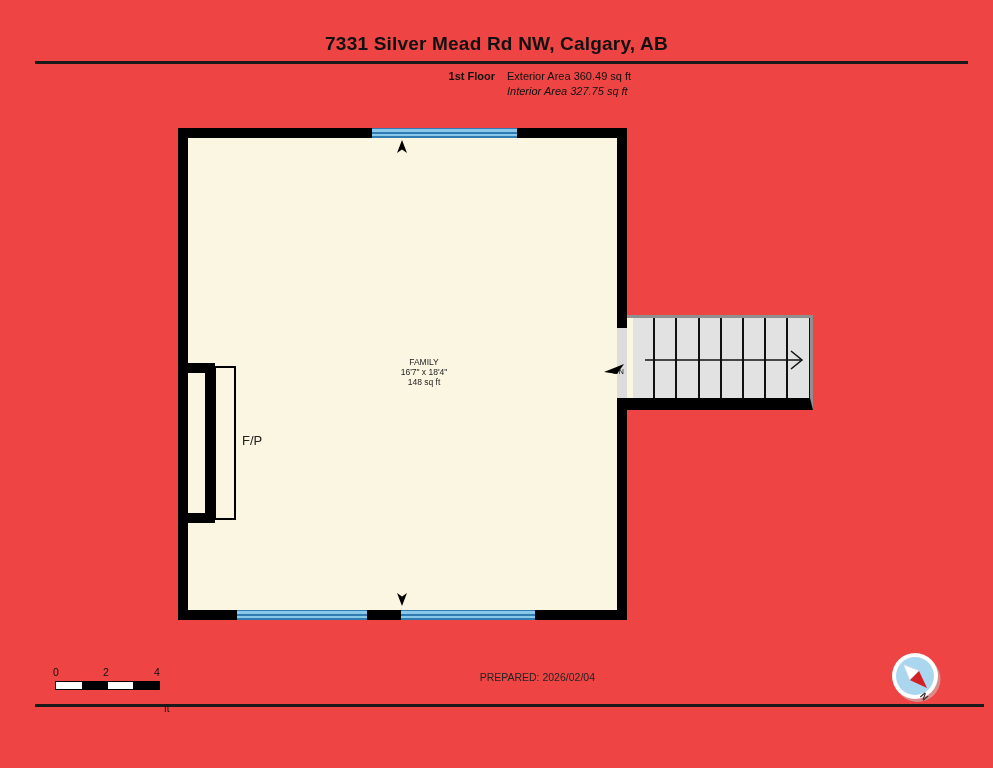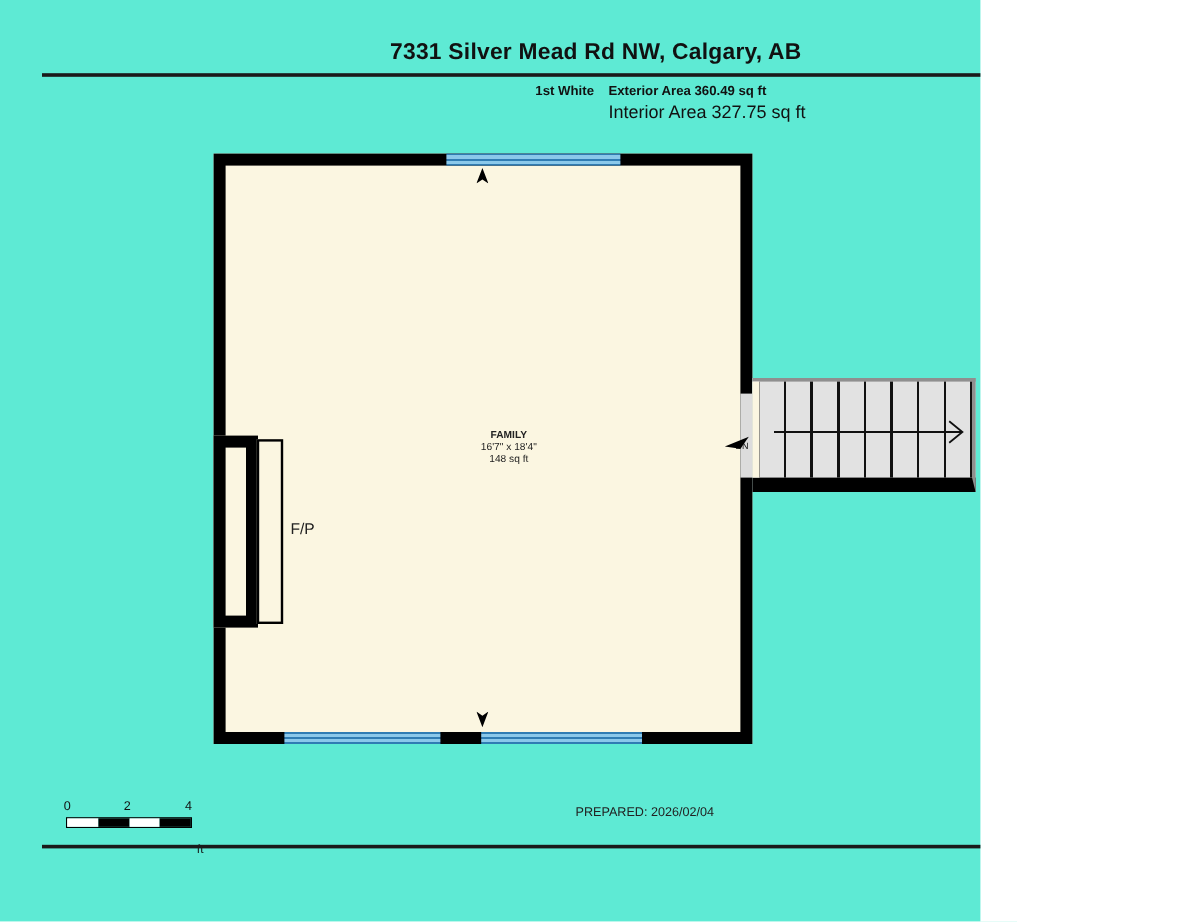--- a/index.html
+++ b/index.html
@@ -1,41 +1,41 @@
 <!DOCTYPE html>
 <html><head>
 <meta charset="utf-8">
 <style>
   html,body{margin:0;padding:0;background:#fff;}
   .page{
-    position:relative;width:817px;height:768px;background:#5eead4;
+    position:relative;width:993px;height:768px;background:#ef4444;
     font-family:"Liberation Sans", sans-serif;color:#111;overflow:hidden;
   }
   .abs{position:absolute;}
 
   
   .title{top:33px;left:0;width:993px;text-align:center;font-size:19px;font-weight:bold;letter-spacing:.2px;}
   .hdr-line{left:35px;top:61px;width:933px;height:3px;background:#1a1a1a;}
   .floor-label{top:70px;left:375px;width:120px;text-align:right;font-size:11px;font-weight:bold;}
-  .area-line1{top:70px;left:507px;font-size:11px;font-weight:bold;}
-  .area-line2{top:85px;left:507px;font-size:15px;}
+  .area-line1{top:70px;left:507px;font-size:11px;}
+  .area-line2{top:85px;left:507px;font-size:11px;font-style:italic;}
 
   
   .room-shell{
     left:178px;top:128px;width:449px;height:492px;box-sizing:border-box;
     border:10px solid #000;background:#FBF6E1;
   }
   .window{height:10px;background:
     linear-gradient(to bottom,#2F7CB3 0 1.5px,#8AC8EA 1.5px 4.2px,#2F7CB3 4.2px 5.8px,#8AC8EA 5.8px 8.5px,#2F7CB3 8.5px 10px);}
   .win-top{left:372px;top:128px;width:145px;}
   .win-b1{left:237px;top:610px;width:130px;}
   .win-b2{left:401px;top:610px;width:134px;}
 
   .room-label-block{left:354px;top:357px;width:140px;text-align:center;font-size:8.5px;line-height:10px;color:#222;}
-  .room-name{font-weight:bold;}
+  .room-name{font-weight:normal;}
 
   
   .fp-thick{left:178px;top:363px;width:37px;height:160px;box-sizing:border-box;border:10px solid #000;background:#FBF6E1;}
   .fp-thin{left:214px;top:366px;width:22px;height:154px;box-sizing:border-box;border:2px solid #000;background:#FBF6E1;}
   .fp-label{left:242px;top:433px;font-size:13px;color:#222;}
 
   
   .wall-opening{left:617px;top:328px;width:10px;height:70px;background:#DCDCDC;}
   .stairs{
     left:627px;top:315px;width:186px;height:95px;box-sizing:border-box;
@@ -70,21 +70,21 @@
   .ftr-line{left:35px;top:704px;width:949px;height:3px;background:#1a1a1a;}
   .disclaimer{left:36px;top:711px;width:930px;font-size:8.8px;color:#111;}
 </style>
 </head>
 <body>
 
 <div class="page">
 
   <div class="abs title">7331 Silver Mead Rd NW, Calgary, AB</div>
   <div class="abs hdr-line"></div>
-  <div class="abs floor-label">1st White</div>
+  <div class="abs floor-label">1st Floor</div>
   <div class="abs area-line1">Exterior Area 360.49 sq ft</div>
   <div class="abs area-line2">Interior Area 327.75 sq ft</div>
 
   <div class="abs room-shell"></div>
 
   <div class="abs window win-top"></div>
   <div class="abs window win-b1"></div>
   <div class="abs window win-b2"></div>
 
   <svg class="abs arrow-svg" style="left:397px;top:140px" width="10" height="13">

